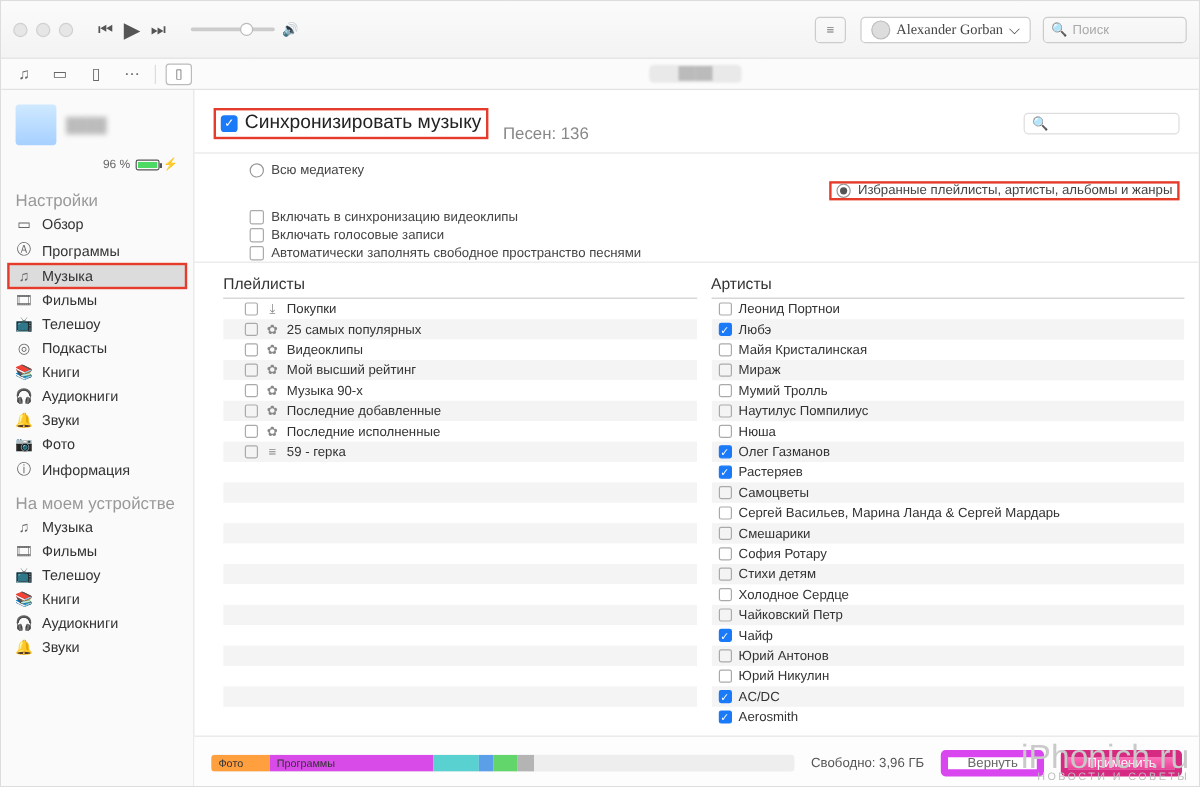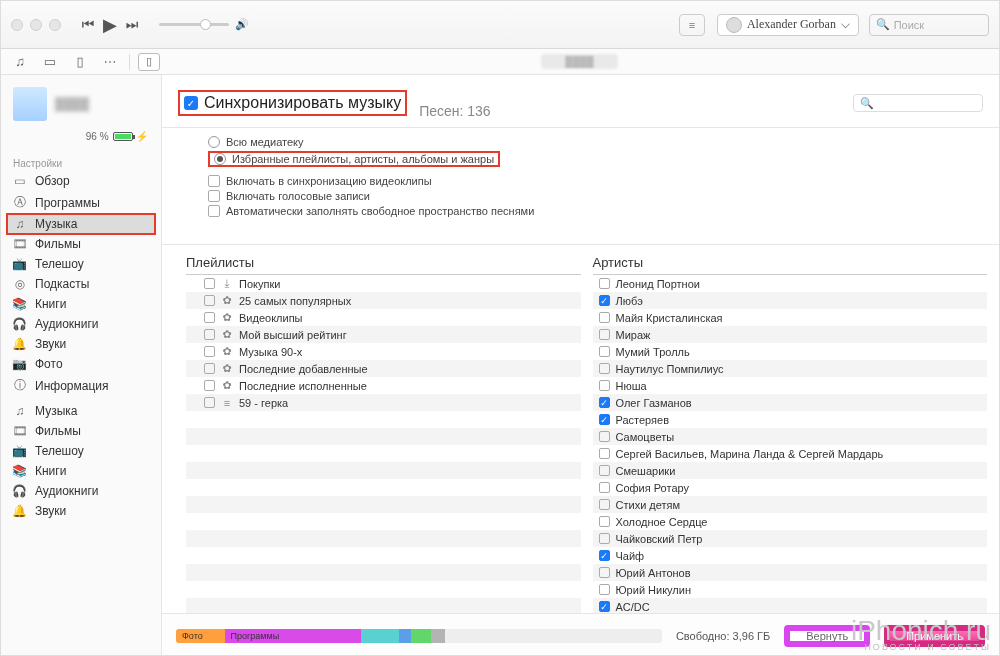--- a/index.html
+++ b/index.html
@@ -39,35 +39,35 @@
   
   .device-card { display: flex; align-items: center; padding: 4px 6px 10px 6px; }
   .device-thumb { width: 34px; height: 34px; background: linear-gradient(#cfe9ff,#a6d0ff); border-radius: 3px; margin-right: 8px; }
   .device-name { filter: blur(2px); color:#bbb; font-size: 12px; }
   .battery-row { display:flex; justify-content:flex-end; align-items:center; gap:4px; font-size: 10px; color:#666; padding: 0 6px 8px 0; }
   .batt { width: 20px; height: 9px; border:1px solid #555; border-radius:2px; position:relative; }
   .batt::after { content:""; position:absolute; right:-3px; top:2px; width:2px; height:4px; background:#555; }
   .batt-fill { position:absolute; left:1px; top:1px; bottom:1px; width: 90%; background:#4cd964; }
 
   .side-section { margin-top: 4px; }
-  .side-header { font-size: 10px; color: #999; padding: 4px 6px 2px 6px; }
+  .side-header { font-size: 14px; color: #999; padding: 4px 6px 2px 6px; }
   .side-item { display: flex; align-items: center; gap: 8px; padding: 3px 6px; font-size: 12px; color: #333; border-radius:0; }
   .side-item.selected { background: #dcdcdc; }
   .side-item .ico { width: 14px; display:flex; justify-content:center; color:#666; font-size:12px; }
   .side-item.highlighted { outline: 2px solid #e43b2a; outline-offset: -1px; }
 
   
   .main-header { padding: 12px 16px 8px 16px; border-bottom: 1px solid #e6e6e6; display:flex; align-items:center; gap: 12px; }
   .sync-wrap { display:flex; align-items:center; gap:6px; border: 2px solid #e43b2a; padding: 2px 4px; }
   .big-chk { width: 14px; height: 14px; background:#1a7af8; color:#fff; font-size:10px; display:flex; align-items:center; justify-content:center; border-radius:3px;}
   .sync-title { font-size: 16px; color:#222; }
   .song-count { font-size: 14px; color: #888; margin-top: 16px; }
   .main-search { margin-left: auto; width: 130px; height: 18px; border:1px solid #ddd; border-radius: 4px; display:flex; align-items:center; padding:0 6px; color:#bbb; }
 
-  .options-block { padding: 6px 16px 26px 46px; border-bottom: 1px solid #e6e6e6; }
+  .options-block { padding: 6px 16px 0 46px; border-bottom: 1px solid #e6e6e6; text-align: right; }
   .radio-row, .chk-row { display:flex; align-items:center; gap:6px; font-size:11px; color:#444; padding: 1.5px 0; }
   .radio { width:12px; height:12px; border:1px solid #999; border-radius:50%; display:flex; align-items:center; justify-content:center; }
   .radio.sel::after { content:""; width:6px; height:6px; border-radius:50%; background:#555; }
   .radio-row.highlighted { border: 2px solid #e43b2a; padding: 0 4px; display:inline-flex; }
   .chk { width:12px; height:12px; border:1px solid #aaa; border-radius:2px; display:flex; align-items:center; justify-content:center; font-size:9px; color:#fff; }
   .chk.on { background:#1a7af8; border-color:#1a7af8; }
 
   .lists-area { flex:1; display:flex; overflow:hidden; padding: 8px 12px 4px 24px; gap: 12px; }
   .list-col { flex:1; display:flex; flex-direction:column; min-width:0; }
   .list-title { font-size: 13px; color:#333; border-bottom: 1px solid #ccc; padding: 2px 0 4px 0; }
@@ -201,20 +201,21 @@
               <span>Фото</span>
             </div>
             <div class="side-item">
               <span class="ico">ⓘ</span>
               <span>Информация</span>
             </div>
           </div>
       </div>
 
       <div class="side-section">
+        <div class="side-header">На моем устройстве</div>
         <div id="side-device">
             <div class="side-item">
               <span class="ico">♫</span>
               <span>Музыка</span>
             </div>
             <div class="side-item">
               <span class="ico">🎞</span>
               <span>Фильмы</span>
             </div>
             <div class="side-item">

